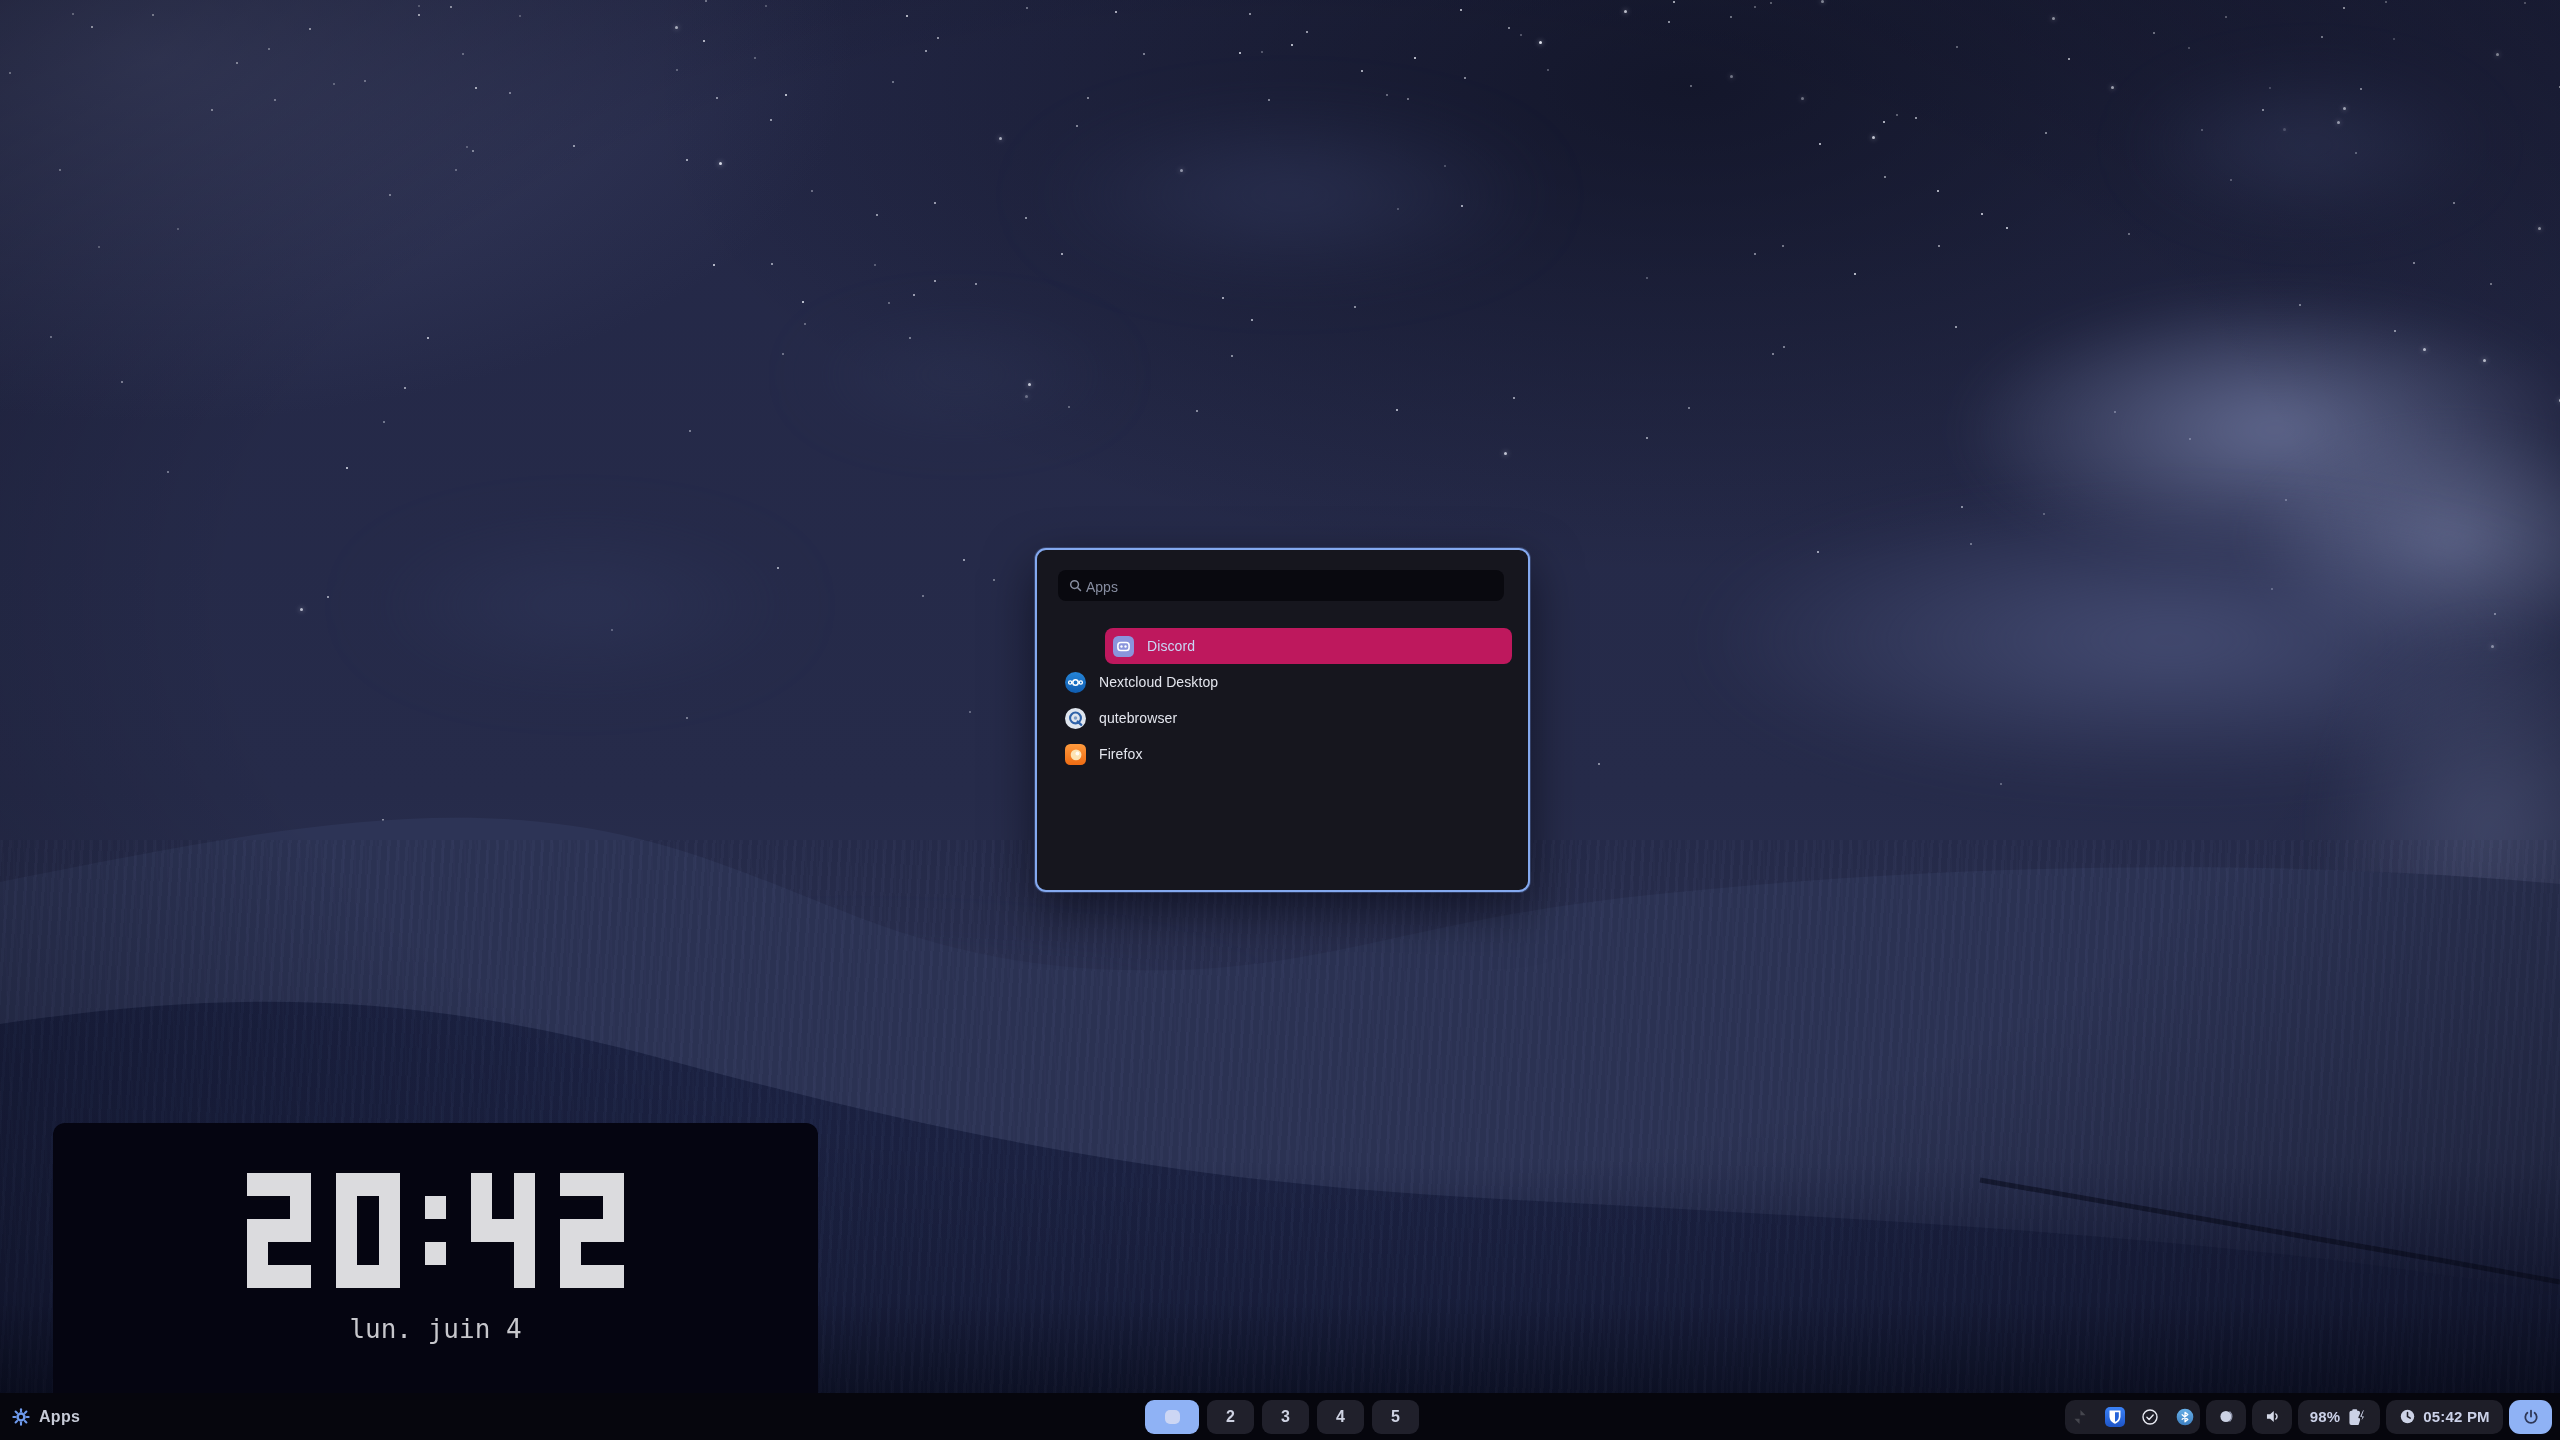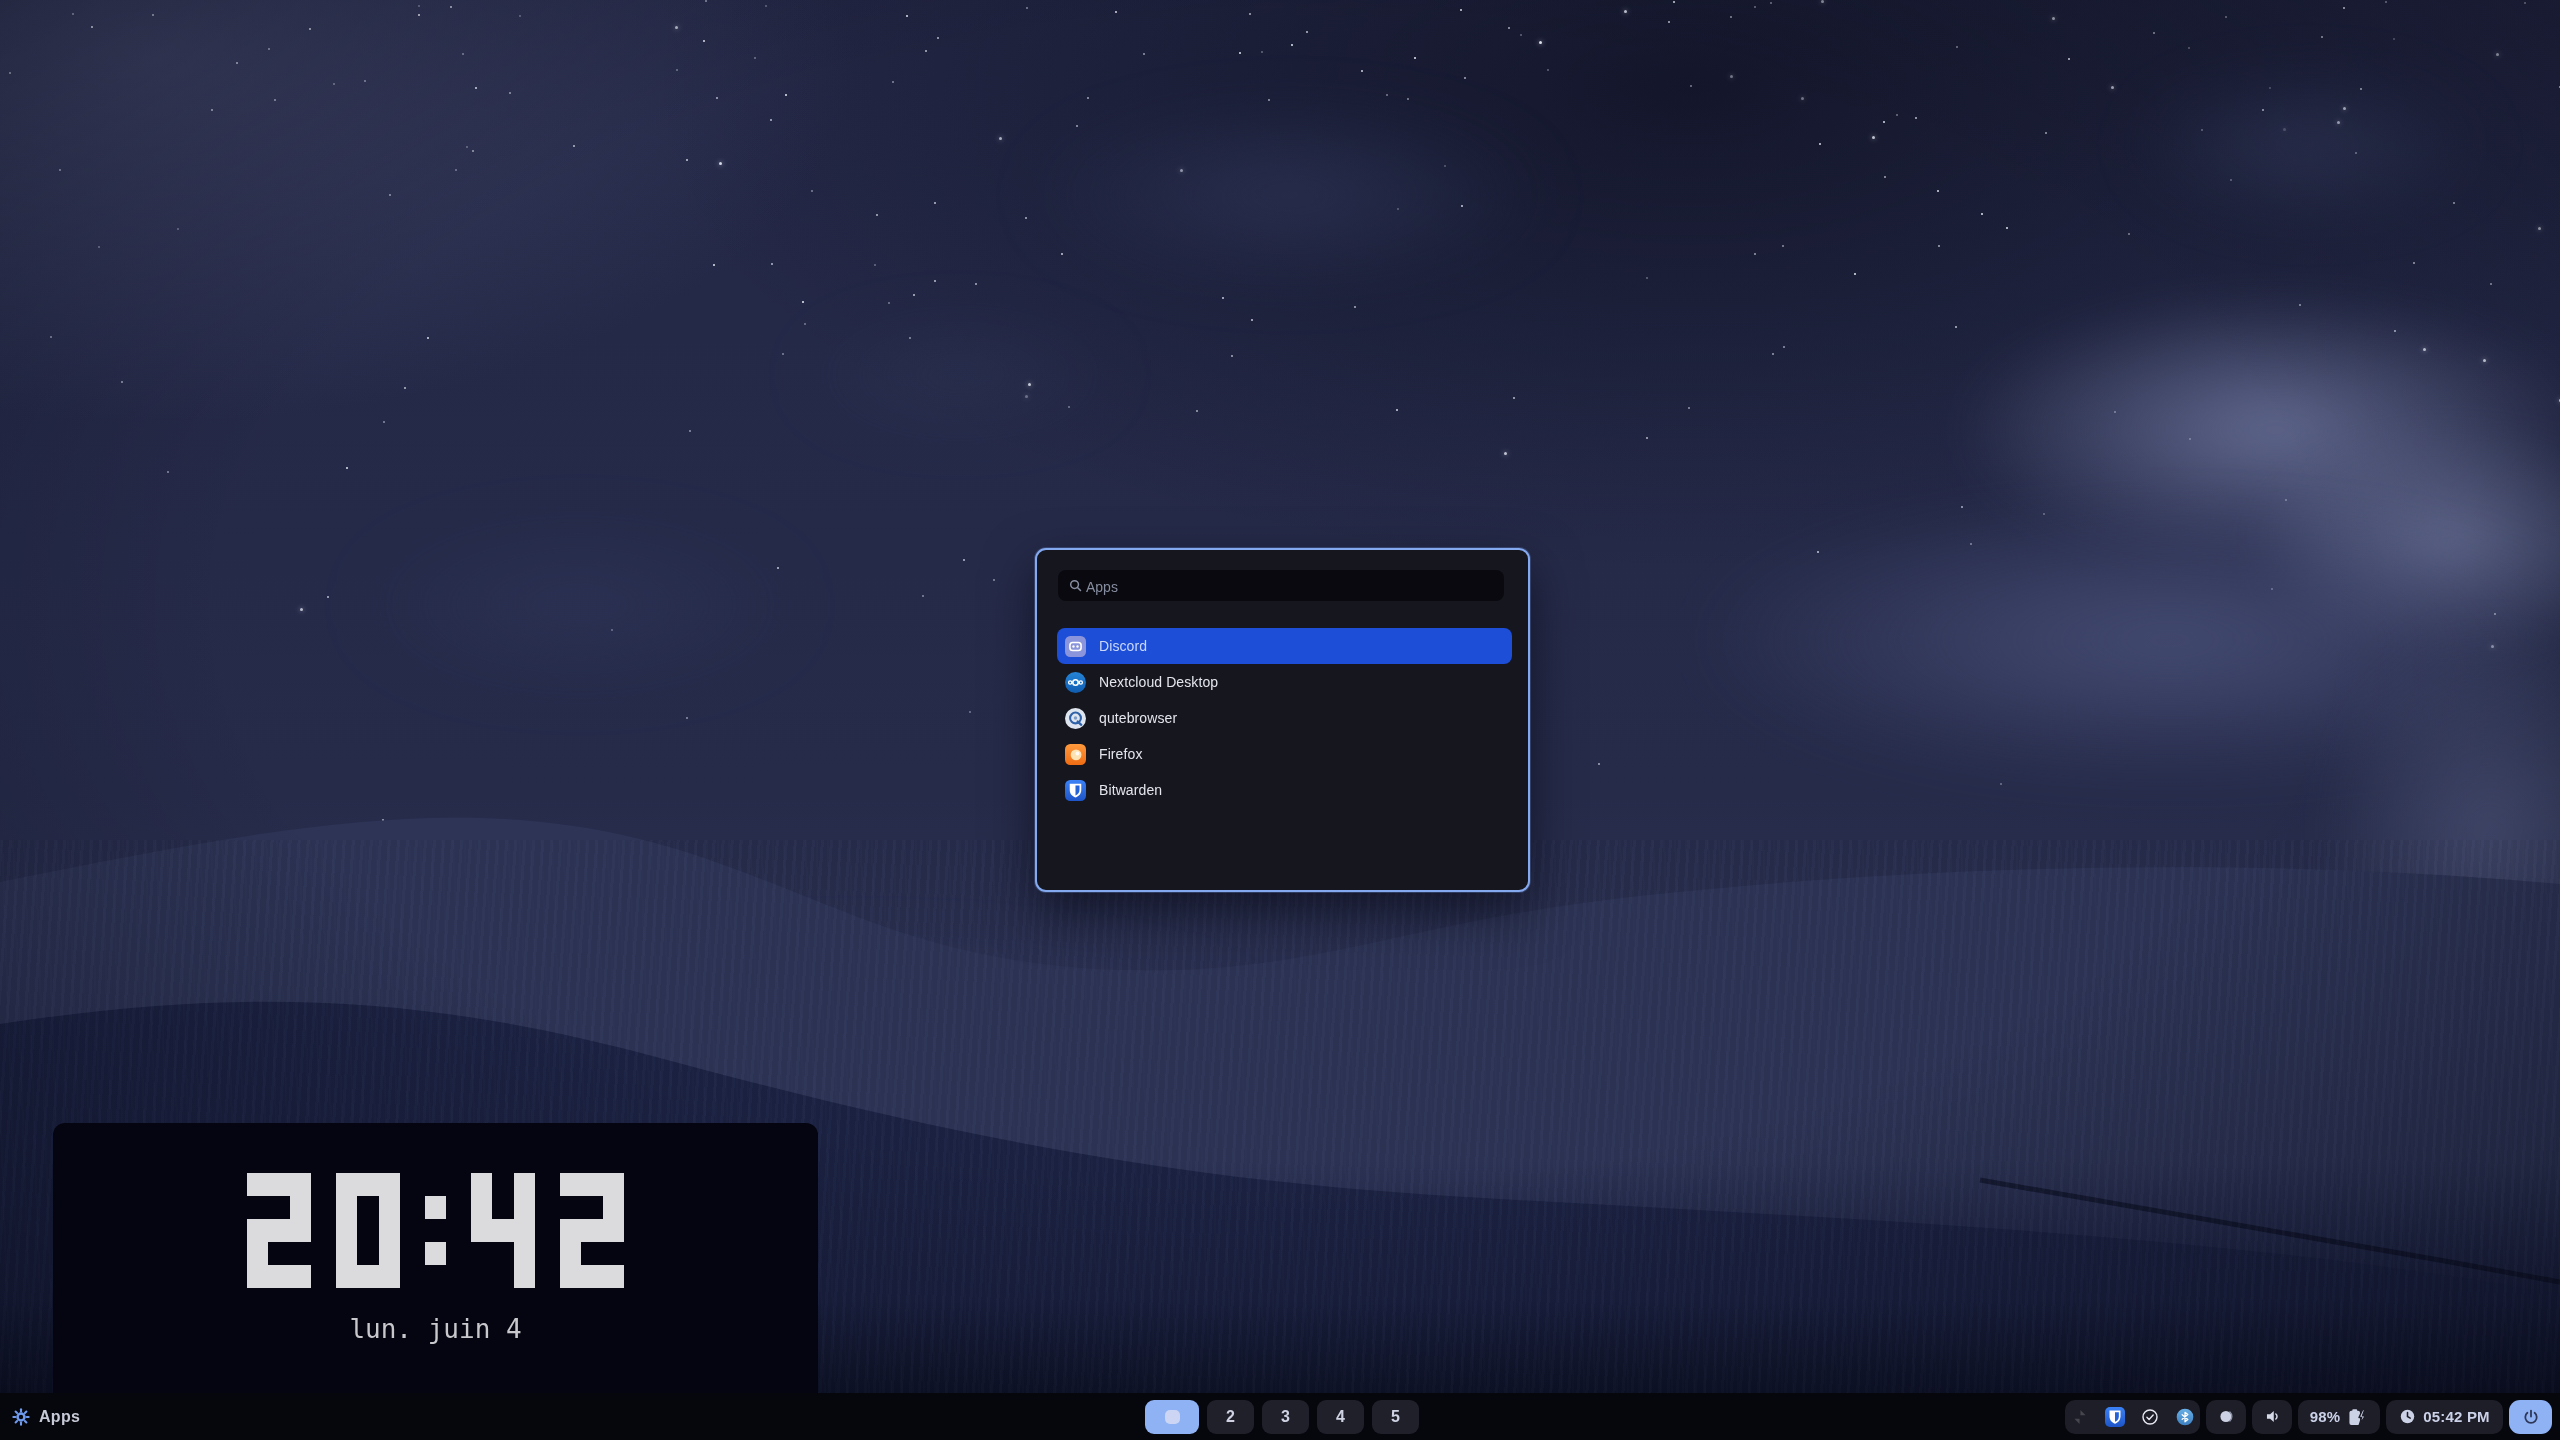--- a/index.html
+++ b/index.html
@@ -22,21 +22,21 @@
   .launcher{position:absolute;left:1035px;top:548px;width:495px;height:344px;box-sizing:border-box;
     background:#16161e;border:2px solid #84a9ef;border-radius:11px;
     box-shadow:0 0 0 1px rgba(120,160,240,.25), 0 18px 50px rgba(0,0,10,.55);}
   .search-wrap{position:absolute;left:21px;top:20px;width:446px;height:31px;background:#09090f;border-radius:8px;}
   .search-wrap svg{position:absolute;left:10px;top:8px;}
   .search-input{position:absolute;left:26px;top:0;width:405px;height:31px;border:0;outline:0;background:transparent;
     color:#cfd3e0;font-family:"Liberation Sans",sans-serif;font-size:14px;}
   .search-input::placeholder{color:#878da0;}
   .app-list{position:absolute;left:20px;top:78px;width:455px;}
   .app-row{height:36px;display:flex;align-items:center;padding:0 8px;box-sizing:border-box;border-radius:8px;}
-  .app-row.selected{background:#1d4ed8;}
+  .app-row.selected{background:#be185d;margin-left:48px;}
   .app-icon{width:21px;height:21px;display:inline-flex;flex:none;}
   .app-icon svg{width:21px;height:21px;}
   .app-label{margin-left:13px;font-size:14px;color:#e4e6ee;letter-spacing:.1px;}
   .app-row.selected .app-label{color:#c9d8f7;}
 
   
   .clock-panel{position:absolute;left:53px;top:1123px;width:765px;height:270px;background:#050511;border-radius:12px 12px 0 0;
     display:flex;flex-direction:column;align-items:center;justify-content:center;}
   .clock-digits{display:flex;gap:25px;align-items:stretch;height:115px;}
   .glyph{display:grid;grid-template-rows:repeat(5,1fr);height:115px;}
@@ -462,36 +462,20 @@
                 </linearGradient>
               </defs>
               <rect width="24" height="24" rx="6" fill="url(#ffg)"></rect>
               <circle cx="12.6" cy="12.4" r="6.2" fill="#fde3b3"></circle>
               <path d="M7.2,9 A6.2,6.2 0 0 0 9.6,17.6 A7.5,7.5 0 0 1 7.2,9 Z" fill="#ef6c13" opacity=".8"></path>
               <circle cx="14.2" cy="10.8" r="2.2" fill="#fff" opacity=".85"></circle>
             </svg>
           </span>
           <span class="app-label">Firefox</span>
         </div>
-        <div class="app-row">
-          <span class="app-icon">
-            <svg viewBox="0 0 24 24">
-              <defs>
-                <linearGradient id="bwg" x1="0" y1="0" x2="0" y2="1">
-                  <stop offset="0" stop-color="#3b82f6"></stop>
-                  <stop offset="1" stop-color="#1e55c8"></stop>
-                </linearGradient>
-              </defs>
-              <rect width="24" height="24" rx="6" fill="url(#bwg)"></rect>
-              <path d="M12,4.2 L18.6,4.2 L18.6,11 C18.6,15.6 15.9,18.4 12,20 C8.1,18.4 5.4,15.6 5.4,11 L5.4,4.2 Z" fill="#fff"></path>
-              <path d="M12,6.3 L16.6,6.3 L16.6,11 C16.6,14.3 14.8,16.4 12,17.7 Z" fill="#2563d8"></path>
-            </svg>
-          </span>
-          <span class="app-label">Bitwarden</span>
-        </div>
       </div>
   </div>
 
   <div class="bar">
     <div class="bar-left">
       <div class="apps-btn">
         <span class="tray-icon" id="gearIcon">
             <svg width="18" height="18" viewBox="0 0 24 24" stroke="#6f9bee" fill="none" stroke-linecap="round">
               <circle cx="12" cy="12" r="4.6" stroke-width="3.4"></circle>
               <g stroke-width="2.8">

